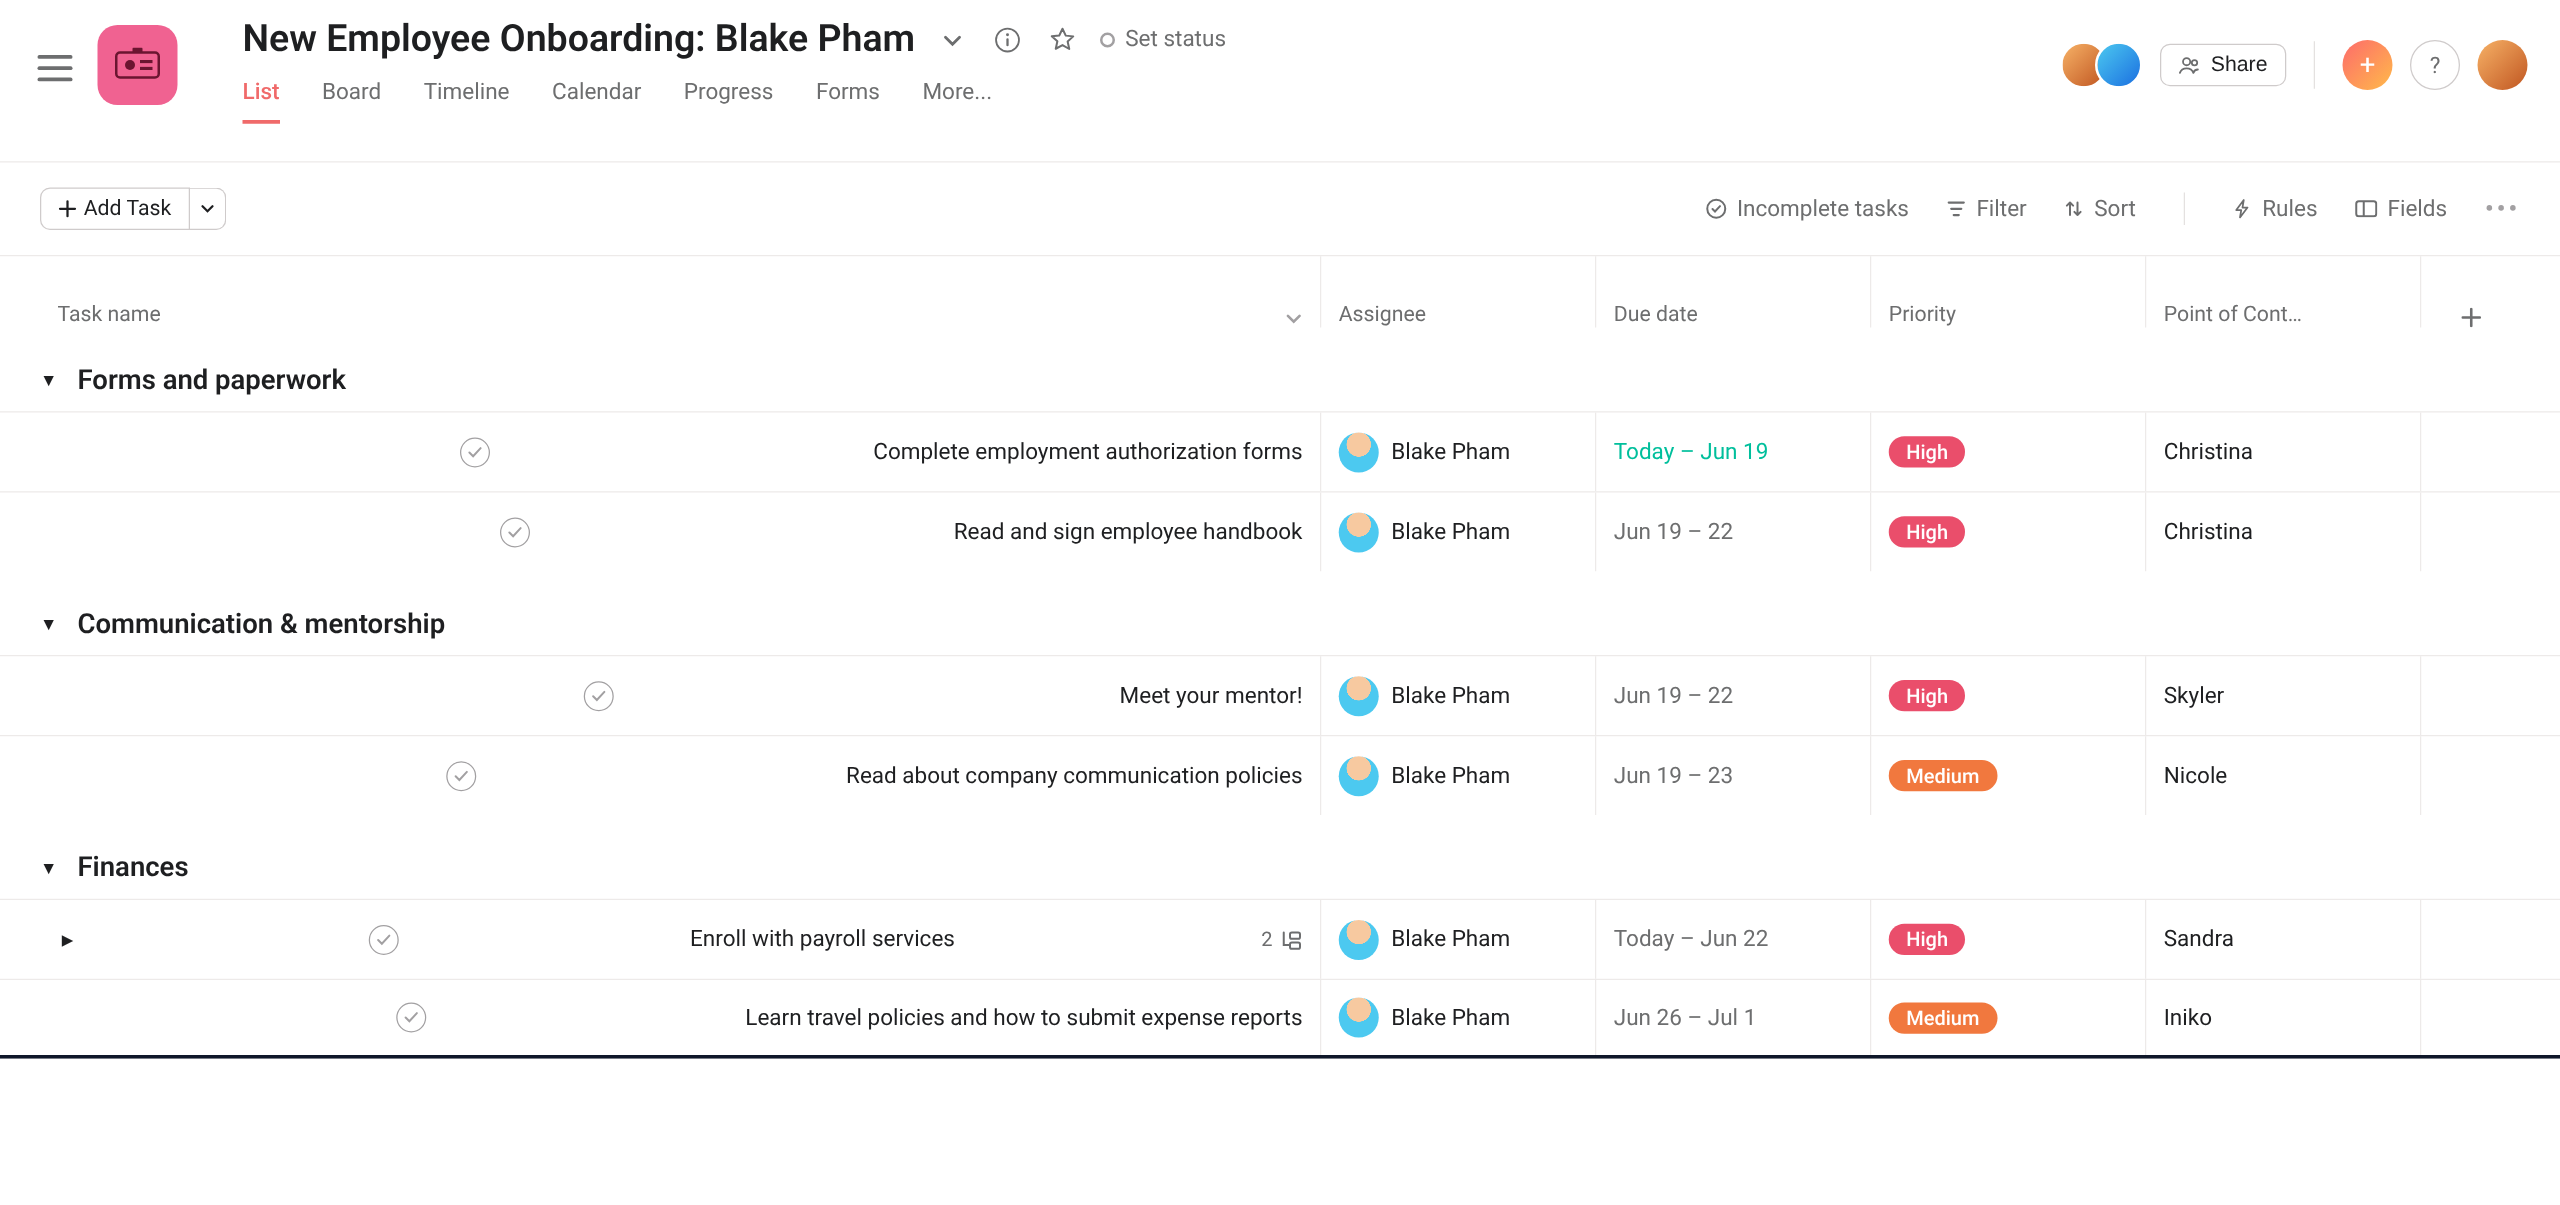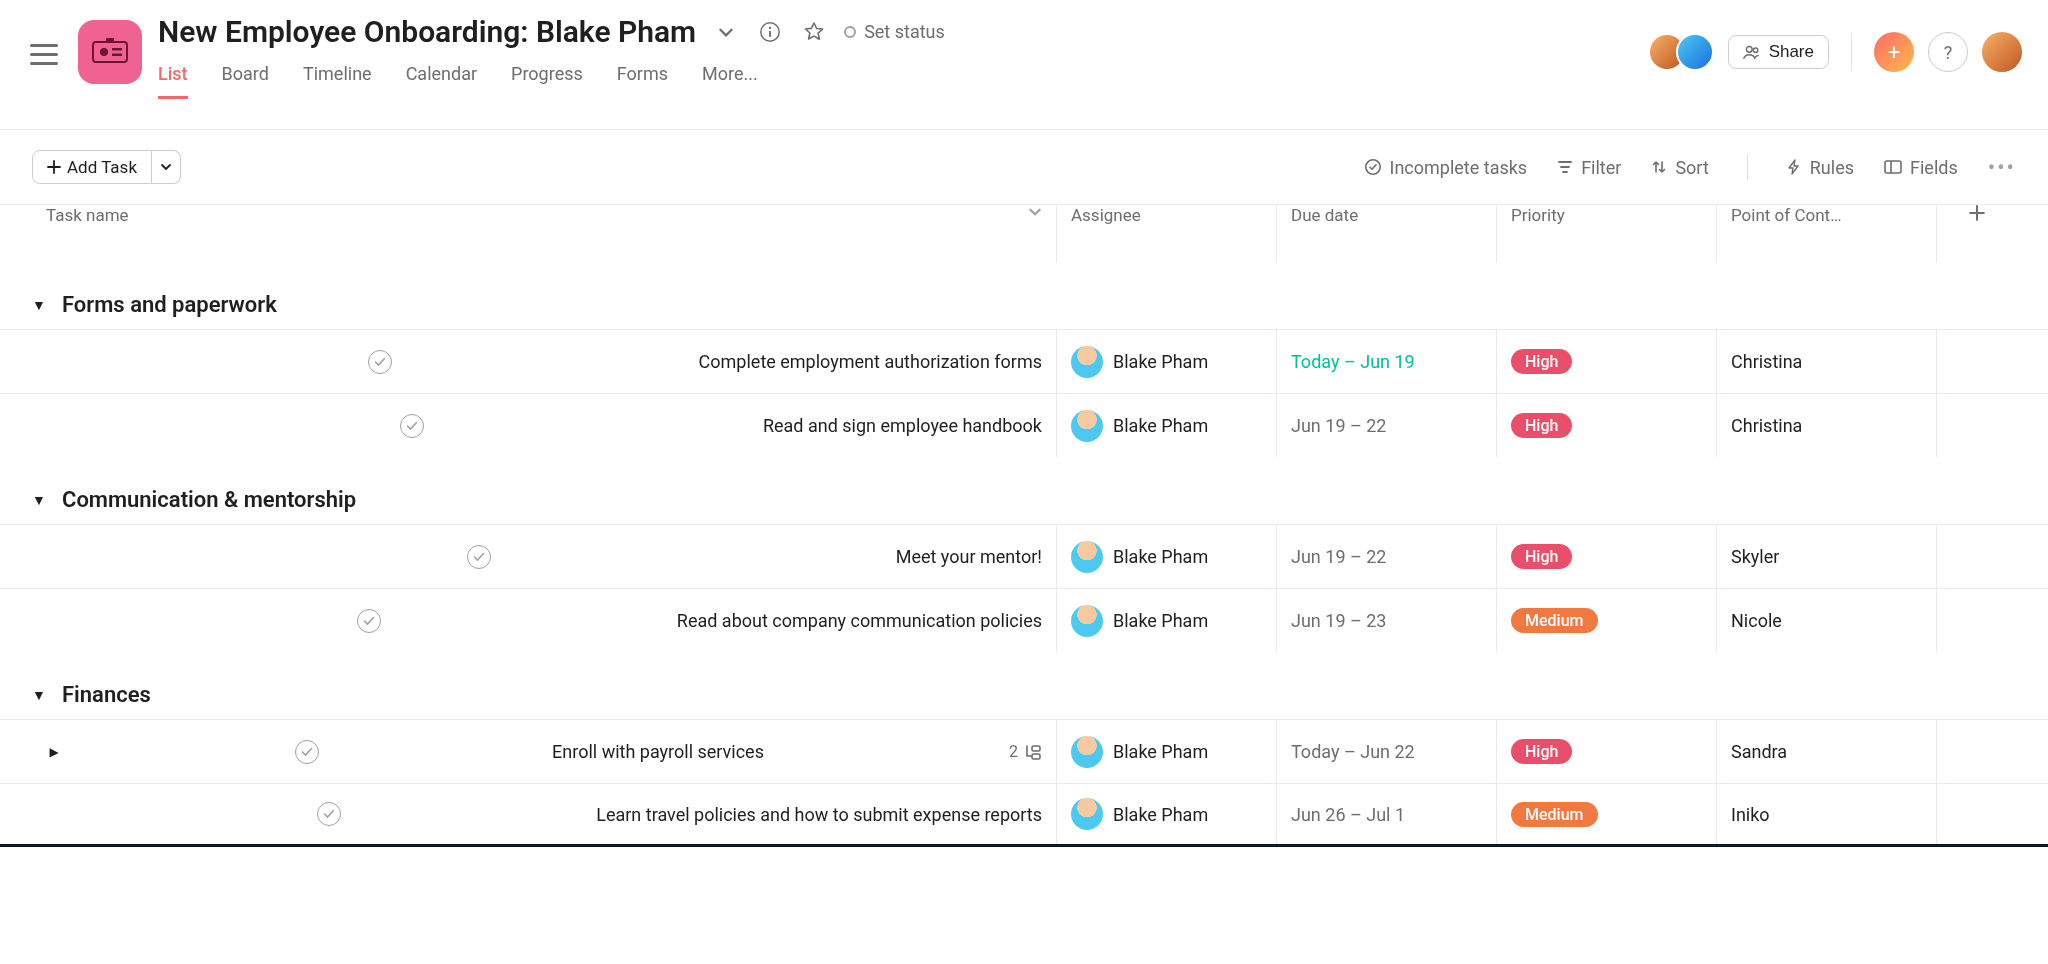--- a/index.html
+++ b/index.html
@@ -30,21 +30,21 @@
   .menu-btn span::before { top:-9px; }
   .menu-btn span::after { top:9px; }
 
   .project-icon {
     width: 64px; height:64px; border-radius:16px;
     background:#f06291; display:flex; align-items:center; justify-content:center;
     margin-top: 6px;
     flex-shrink:0;
   }
   .proj-col {
-    display:flex; flex-direction:column; gap:6px; flex-shrink:0;
+    display:flex; flex-direction:column; gap:6px; flex-shrink:0;margin-left:36px;
   }
   .title-row {
     display:flex; align-items:center; gap:16px;
   }
   .project-title { font-size: 30px; font-weight:600; }
   .icon-btn {
     width:28px; height:28px; display:inline-flex; align-items:center; justify-content:center;
     color:#6d6e6f; cursor:pointer; border-radius:6px;
   }
   .set-status { color:#6d6e6f; font-size:18px; display:flex; align-items:center; gap:8px; cursor:pointer;}
@@ -111,21 +111,21 @@
   .more-dots { letter-spacing:2px; font-size:22px; color:#a2a0a2; cursor:pointer;}
 
   
   .col-header {
     display:grid;
     grid-template-columns: 1fr 220px 220px 220px 220px 80px;
     font-size:17px; color:#6d6e6f;
     padding: 0 32px; align-items:center; height:58px;
     border-top:1px solid #edeae9;
   }
-  .col-header > div { padding:0 14px; height:100%; display:flex; align-items:flex-start;gap:30px;}
+  .col-header > div { padding:0 14px; height:100%; display:flex; align-items:flex-end;gap:30px;}
   .col-header > div:not(:first-child){ border-left:1px solid #edeae9; }
   .col-header > div:last-child { justify-content:center;}
   .taskname-head { display:flex; align-items:center; gap:8px; }
   .col-dd { margin-left:auto; color:#a2a0a2;}
 
   .section-header {
     display:flex; align-items:center; gap:14px; padding:30px 32px 12px 32px;
     font-size:22px; font-weight:600;
   }
   .section-caret { font-size:14px; color:#1e1f21; width:16px; cursor:pointer;}

